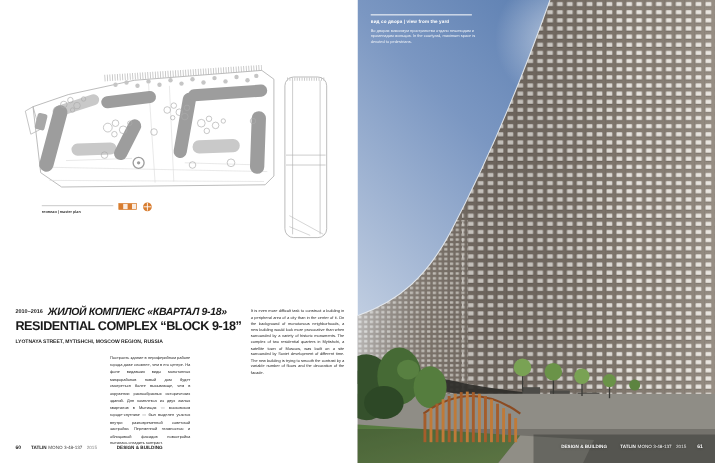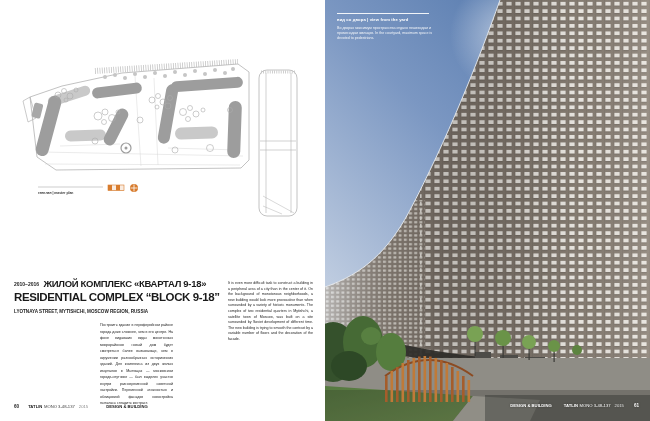--- a/index.html
+++ b/index.html
@@ -5,21 +5,21 @@
   html,body{margin:0;padding:0;background:#e8e8e8;}
   .spread{position:relative;width:650px;height:421px;background:#ffffff;overflow:hidden;
           font-family:"Liberation Sans", sans-serif;color:#1a1a1a;}
   .page{position:absolute;top:0;height:421px;}
   #left-page{left:0;width:325px;background:#fff;}
   #right-page{left:325px;width:325px;}
   
   #plan-svg{position:absolute;left:0;top:0;}
   .title-block{position:absolute;left:14px;top:276px;width:224px;line-height:11px;}
   .title-block .years{font-size:5px;font-weight:bold;letter-spacing:0;vertical-align:1.5px;}
-  .title-block .t-ru{font-size:9.5px;font-weight:bold;letter-spacing:-0.3px;}
+  .title-block .t-ru{font-size:9.5px;font-weight:bold;letter-spacing:-0.3px;font-style:italic;}
   .title-block .t-en{font-size:11.5px;font-weight:bold;letter-spacing:-0.4px;}
   .title-block .addr{font-size:4.6px;font-weight:bold;letter-spacing:0;vertical-align:1px;}
   .col{position:absolute;text-align:justify;color:#222;}
   #col-ru{left:100px;top:322px;width:73px;font-size:3.6px;line-height:6.5px;}
   #col-en{left:228px;top:281px;width:85px;font-size:3.6px;line-height:5.6px;}
   .footer{position:absolute;top:404px;font-size:4.2px;display:flex;align-items:baseline;white-space:nowrap;}
   #footer-left{left:14px;color:#1a1a1a;}
   #footer-left .pg{font-weight:bold;font-size:4.6px;}
   #footer-left .brand{font-weight:bold;margin-left:9px;}
   #footer-left .issue{margin-left:1.5px;color:#444;}

